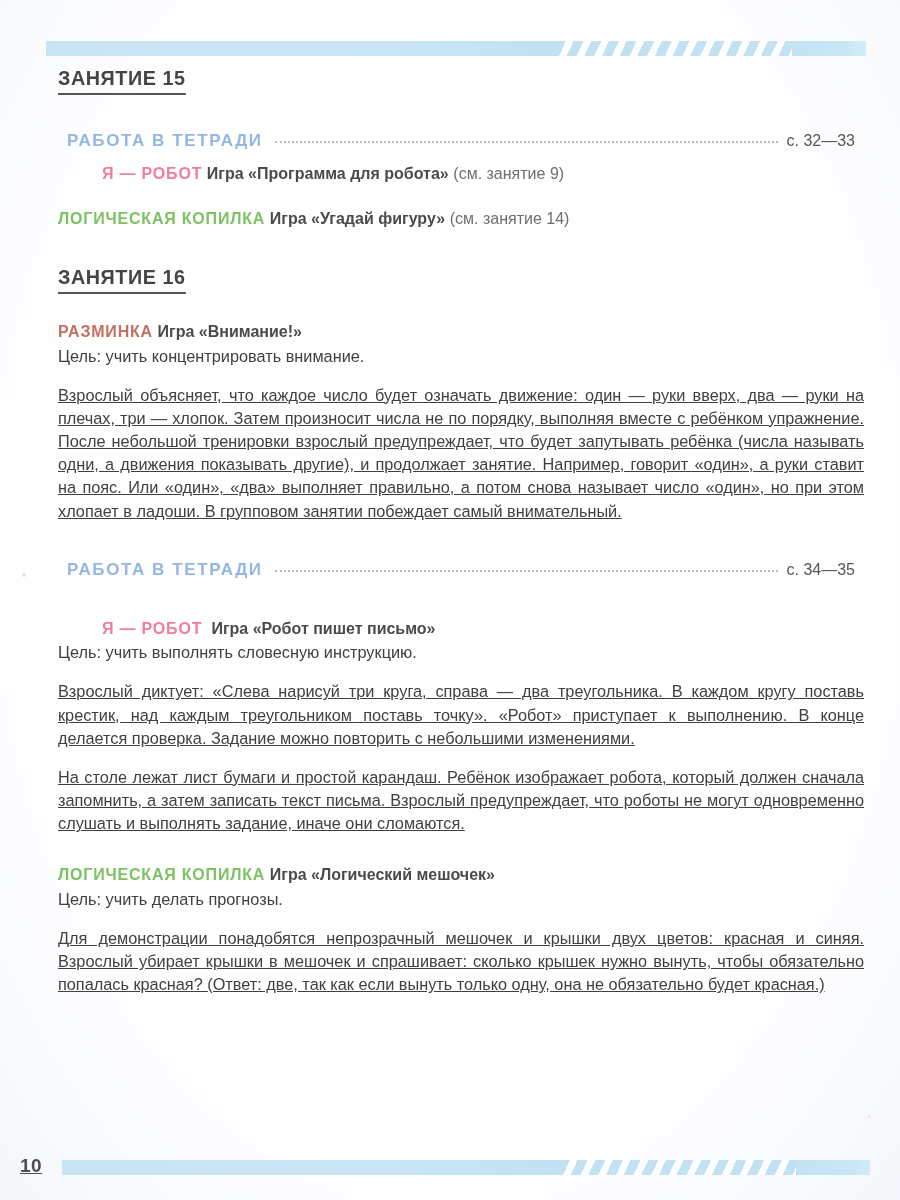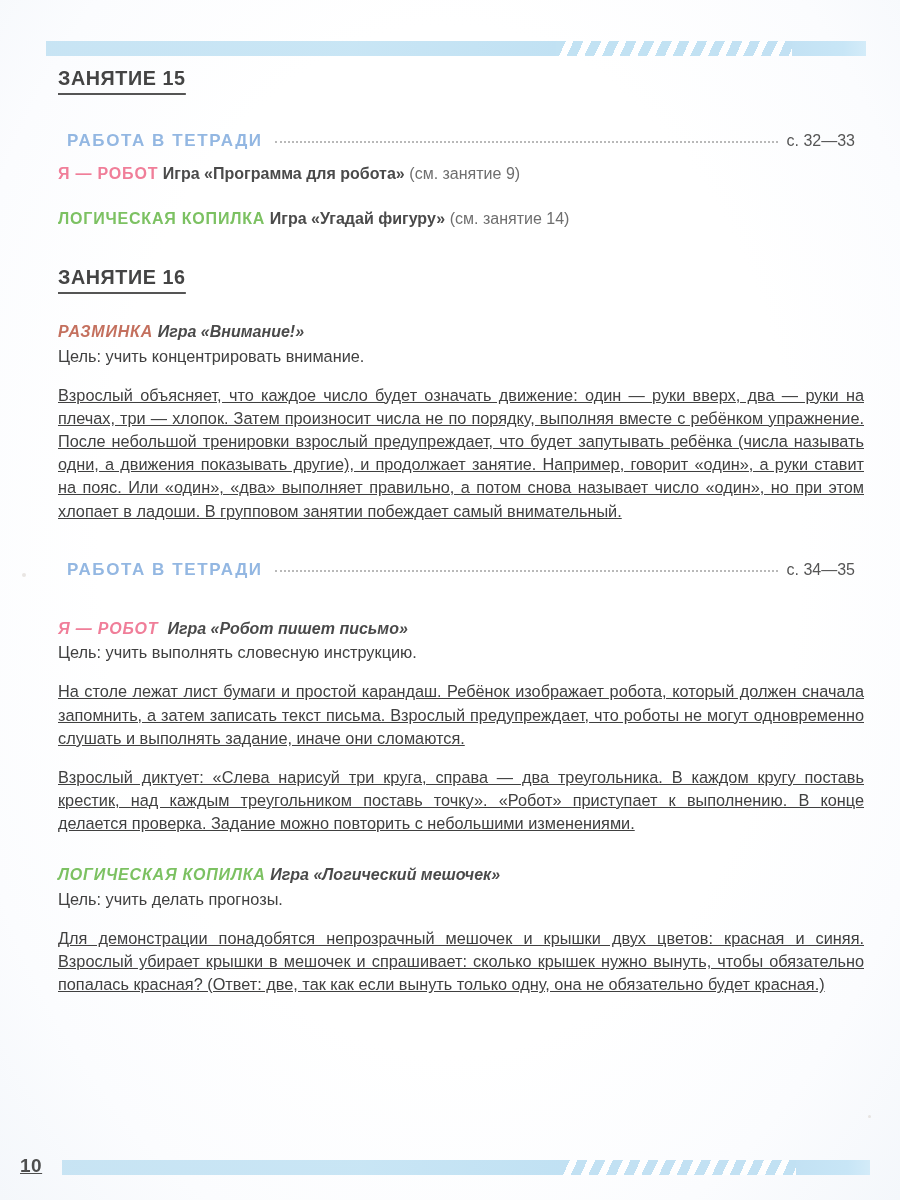--- a/index.html
+++ b/index.html
@@ -101,21 +101,21 @@
   }
   .activity-line:last-child { margin-bottom: 0; }
 
   .tag {
     font-weight: bold;
     letter-spacing: .8px;
     font-size: 16px;
     white-space: nowrap;
   }
   .tag-warmup   { color: #c4705e; }
-  .tag-robot    { color: #f07e99; }
+  .tag-robot    { color: #f07e99; margin-left: 44px; }
   .tag-logic    { color: #7cc162; }
   .tag-notebook { color: #93b7e2; }
 
   .game-name {
     font-weight: bold;
     color: #4a4a4a;
     font-size: 16px;
   }
   .see-ref {
     color: #6e6e6e;
@@ -157,21 +157,20 @@
     margin: 0;
     text-align: justify;
   }
   .goal { text-align: left; }
   .para { margin-top: 16px; text-decoration: underline; }
 
   .section-head {
     margin: 0 0 2px 0;
     font-size: 16.5px;
     line-height: 1.35;
-    font-style: italic;
   }
 
   
   #page-number {
     position: absolute;
     left: 20px;
     top: 1155px;
     font-size: 19px;
     font-weight: bold;
     color: #4e4e4e;
@@ -249,22 +248,22 @@
       </div>
 
       <div class="spacer-28"></div>
 
       
       <p class="section-head">
         <span class="tag tag-robot">Я — РОБОТ</span>
         &nbsp;<span class="game-name">Игра «Робот пишет письмо»</span>
       </p>
       <p class="goal">Цель: учить выполнять словесную инструкцию.</p>
+      <p class="para">Взрослый диктует: «Слева нарисуй три круга, справа — два треугольника. В каждом кругу поставь крестик, над каждым треугольником поставь точку». «Робот» приступает к выполнению. В конце делается проверка. Задание можно повторить с небольшими изменениями.</p>
       <p class="para">На столе лежат лист бумаги и простой карандаш. Ребёнок изображает робота, который должен сначала запомнить, а затем записать текст письма. Взрослый предупреждает, что роботы не могут одновременно слушать и выполнять задание, иначе они сломаются.</p>
-      <p class="para">Взрослый диктует: «Слева нарисуй три круга, справа — два треугольника. В каждом кругу поставь крестик, над каждым треугольником поставь точку». «Робот» приступает к выполнению. В конце делается проверка. Задание можно повторить с небольшими изменениями.</p>
 
       <div class="spacer-28"></div>
 
       
       <p class="section-head">
         <span class="tag tag-logic">ЛОГИЧЕСКАЯ КОПИЛКА</span>
         <span class="game-name">Игра «Логический мешочек»</span>
       </p>
       <p class="goal">Цель: учить делать прогнозы.</p>
       <p class="para">Для демонстрации понадобятся непрозрачный мешочек и крышки двух цветов: красная и синяя. Взрослый убирает крышки в мешочек и спрашивает: сколько крышек нужно вынуть, чтобы обязательно попалась красная? (Ответ: две, так как если вынуть только одну, она не обязательно будет красная.)</p>

